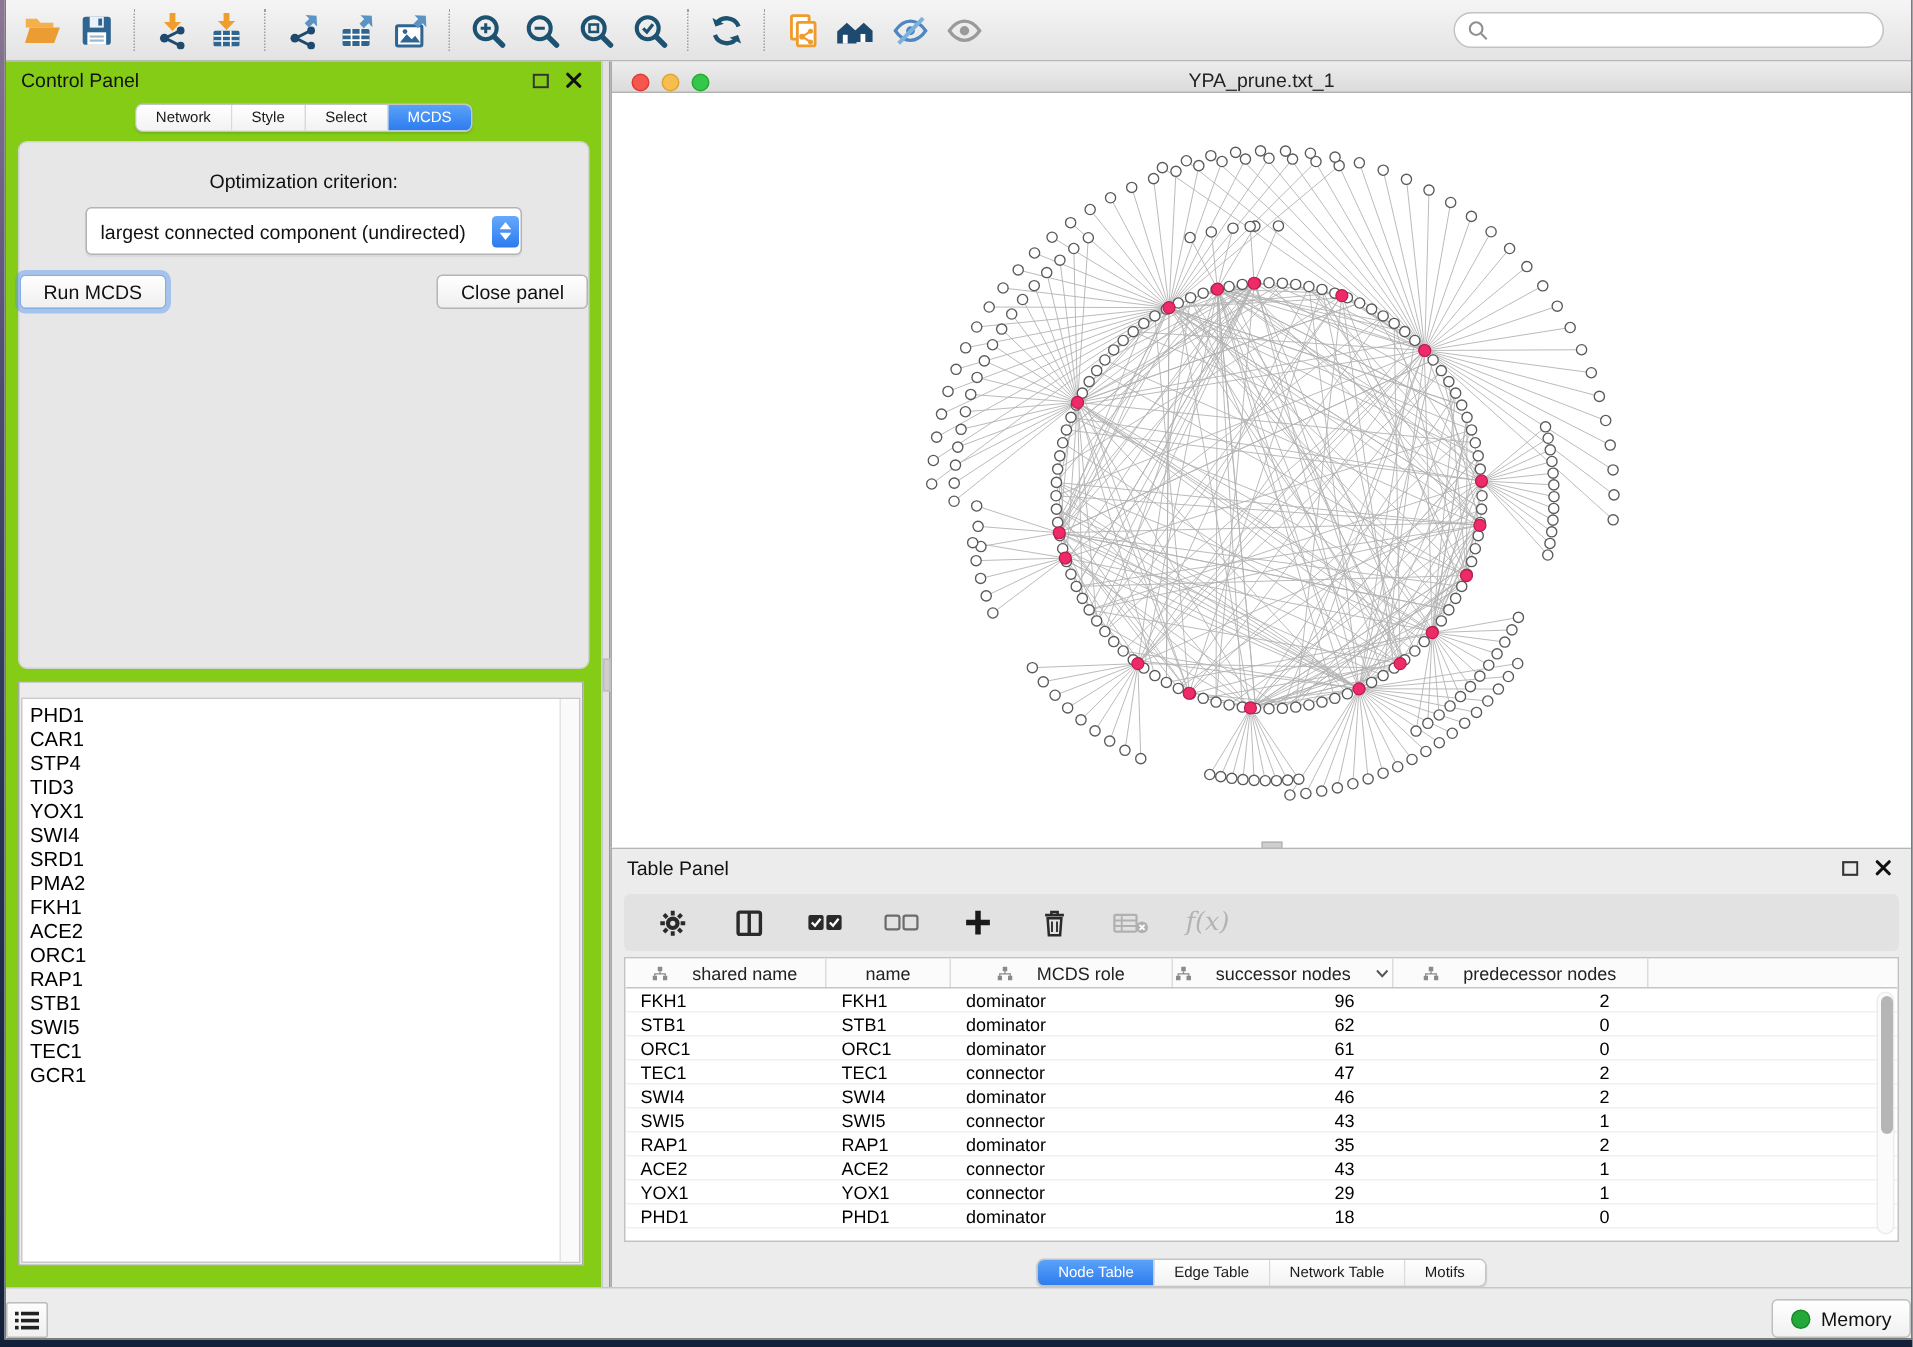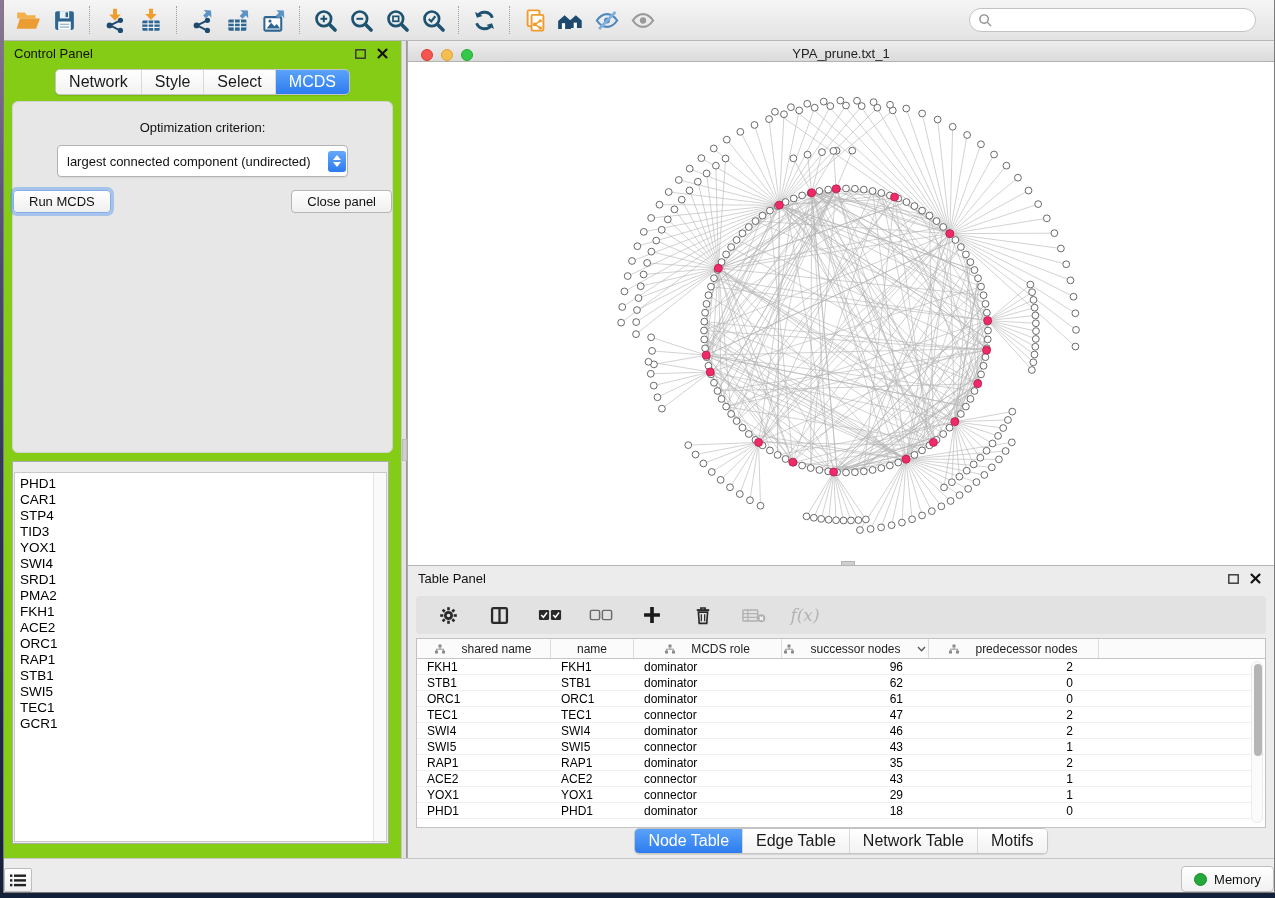--- a/index.html
+++ b/index.html
@@ -20,21 +20,21 @@
   .content{flex:1;display:flex;min-height:0;}
   
   .cpanel{width:397px;flex:0 0 397px;background:#84cc16;display:flex;flex-direction:column;min-height:0;}
   .panel-head{height:25px;flex:0 0 25px;display:flex;align-items:center;padding:0 10px;}
   .panel-head .title{font-size:13px;color:#111;}
   .panel-head .spacer{flex:1;}
   .ph-icon{width:18px;height:16px;display:flex;align-items:center;justify-content:center;margin-left:4px;}
   .segwrap{display:flex;justify-content:center;padding:3px 0 6px;}
   .segbar{display:flex;border:1px solid #c4c4c4;border-radius:5px;overflow:hidden;
           background:#fff;box-shadow:0 1px 1px rgba(0,0,0,.10);}
-  .seg{padding:3px 13px;font-size:16px;border-right:1px solid #d9d9d9;
+  .seg{padding:3px 13px;font-size:10px;border-right:1px solid #d9d9d9;
        background:linear-gradient(#ffffff,#f2f2f2);color:#1a1a1a;white-space:nowrap;}
   .seg:last-child{border-right:none;}
   .seg-active{background:linear-gradient(#5aa2f8,#2d7cf0);color:#fff;}
   .tabpanel{margin:0 8px;background:#e7e7e7;border:1px solid #d2d2d2;border-radius:6px;
             height:352px;flex:0 0 352px;padding-top:18px;}
   .optlabel{text-align:center;font-size:13px;color:#111;margin-bottom:10px;}
   .dropdown{margin:0 44px;height:32px;border:1px solid #b3b3b3;border-radius:4px;background:#fff;
             display:flex;align-items:center;box-shadow:0 1px 1px rgba(0,0,0,.06);}
   .dropdown .val{flex:1;padding-left:9px;font-size:13px;white-space:nowrap;overflow:hidden;}
   .stepper{width:18px;height:21px;border-radius:3px;margin-right:1px;
@@ -80,21 +80,21 @@
              overflow:hidden;display:flex;flex-direction:column;}
   .thead{height:20px;flex:0 0 20px;display:flex;border-bottom:1px solid #c6c6c6;background:#fbfbfb;}
   .th{display:flex;align-items:center;justify-content:center;gap:16px;font-size:12px;color:#222;
       border-right:1px solid #dcdcdc;overflow:hidden;white-space:nowrap;}
   .trow{height:16px;display:flex;align-items:center;border-bottom:1px solid #f0f0f0;}
   .td{font-size:12px;color:#000;white-space:nowrap;overflow:hidden;}
   .td.num{text-align:right;}
   .tbl-vtrack{position:absolute;top:22px;right:2px;width:12px;bottom:4px;background:#fbfbfb;
               border:1px solid #ececec;border-radius:6px;}
   .tbl-vthumb{position:absolute;top:2px;left:1.5px;width:8px;height:92px;background:#b5b5b5;border-radius:4px;}
-  .ttabs{height:30px;flex:0 0 30px;display:flex;align-items:flex-start;justify-content:center;}
+  .ttabs{height:30px;flex:0 0 30px;display:flex;align-items:flex-end;justify-content:center;}
   
   .statusbar{height:34px;flex:0 0 34px;background:#ececec;border-top:1px solid #c7c7c7;
              display:flex;align-items:flex-end;padding:0 0;}
   .sq-btn{width:28px;height:24px;background:linear-gradient(#fdfdfd,#f0f0f0);border:1px solid #bdbdbd;
           display:flex;align-items:center;justify-content:center;border-radius:2px;}
   .membtn{margin-left:auto;height:26px;background:linear-gradient(#ffffff,#f1f1f1);border:1px solid #bfbfbf;
           border-radius:4px;display:flex;align-items:center;gap:7px;padding:0 12px;font-size:13px;}
   .memdot{width:13px;height:13px;border-radius:50%;background:#23a839;border:1px solid #188a2b;}
 </style>
 </head>

